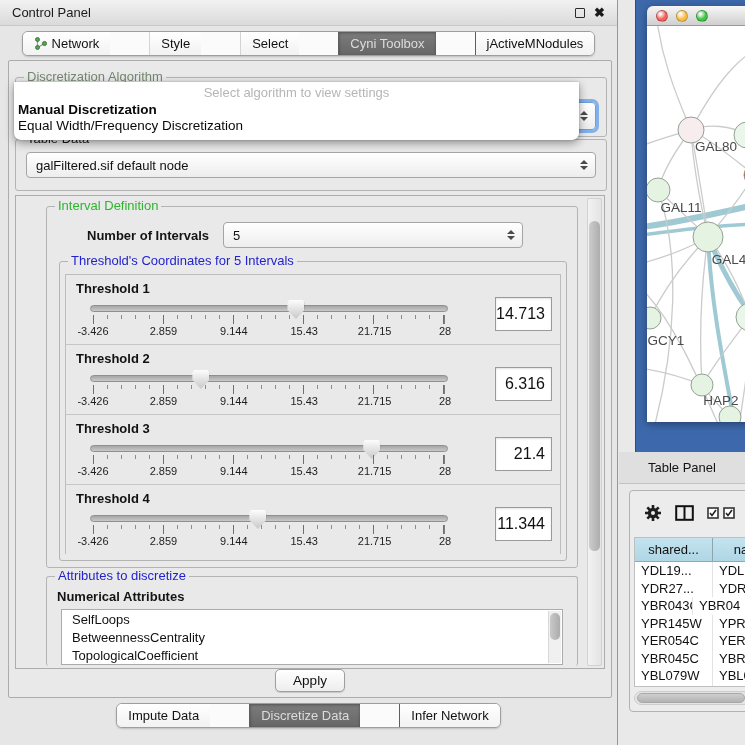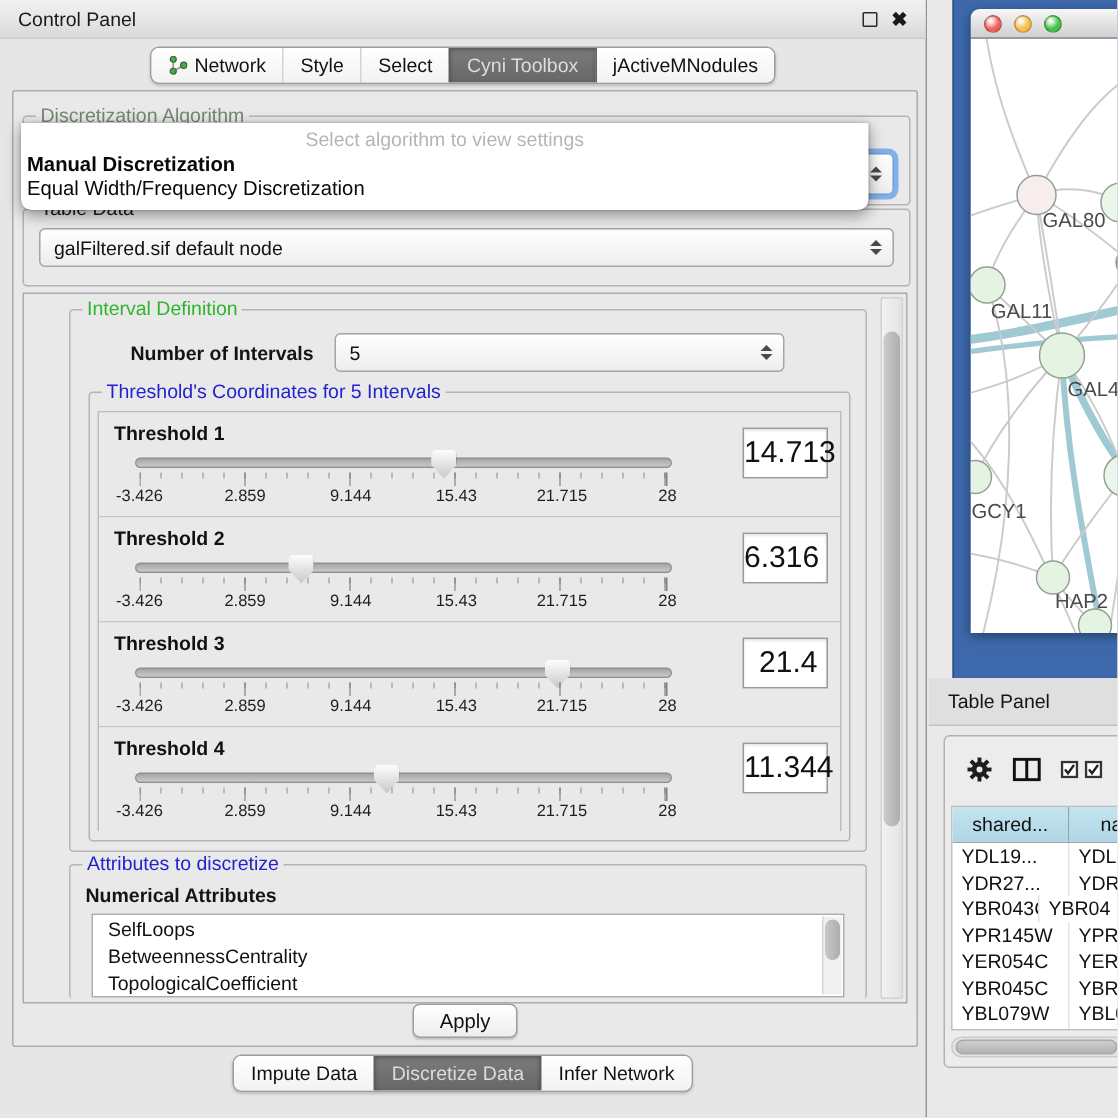--- a/index.html
+++ b/index.html
@@ -10,21 +10,21 @@
   #control-panel { position:absolute; left:0; top:0; width:618px; height:745px; background:#E6E6E6; border-right:1px solid #97979B; }
   .cp-titlebar { height:26px; background:linear-gradient(#F2F2F2,#DADADA); border-bottom:1px solid #C9C9C9; display:flex; align-items:center; padding:0 12px; }
   .cp-title { font-size:13px; color:#1A1A1A; }
   .cp-tb-icons { margin-left:auto; display:flex; align-items:center; gap:9px; }
   .float-icon { width:10px; height:10px; border:1.6px solid #2B2B2B; border-radius:1px; display:inline-block; }
   .close-icon { font-size:13px; font-weight:bold; color:#1A1A1A; line-height:10px; }
 
   .cp-tabs { position:absolute; top:31px; left:0; right:0; display:flex; justify-content:center; }
   .tab-group { display:flex; border:1px solid #9E9EA2; border-radius:6px; overflow:hidden; background:#FBFBFB; box-shadow:0 1px 2px rgba(0,0,0,.18); }
   .tab { padding:4px 11px; font-size:13px; background:linear-gradient(#FFFFFF,#F2F2F2); display:flex; align-items:center; gap:5px; white-space:nowrap; cursor:default; }
-  .tab + .tab { border-left:1px solid #D4D4D4; }
+  .tab + .tab { border-left:1px solid #D4D4D4;margin-left:39px; }
   .tab.selected { background:linear-gradient(#7C7C7C,#676767); color:#DCDCDC; border-left:1px solid #5E5E5E; box-shadow:inset 0 1px 3px rgba(0,0,0,.35); }
   .tab.selected + .tab { border-left:1px solid #5E5E5E; }
 
   .cp-outer { position:absolute; left:8px; top:60px; width:604px; height:638px; border:1px solid #ACACAC; border-radius:2px; background:#E9E9E9; }
 
   
   .group { position:absolute; border:1px solid #B4B4B4; border-radius:3px; }
   .group-title { position:absolute; top:-8px; left:8px; background:#E9E9E9; padding:0 3px; font-size:13px; line-height:14px; white-space:nowrap; }
   .t-green  { color:#2DB52D;text-align:center; }
   .t-blue   { color:#2323CE; }
@@ -62,22 +62,22 @@
   .handle { position:absolute; top:-6px; width:17px; height:19px; background:linear-gradient(#FDFDFD,#C8C8C8);
             clip-path:polygon(0 14%, 10% 0, 90% 0, 100% 14%, 100% 52%, 50% 100%, 0 52%);
             filter:drop-shadow(0 1px 1px rgba(0,0,0,.45)); }
   .ticks { position:relative; height:9px; margin:3px 3px 0 3px; border-right:1px solid #7E7E7E; }
   .ticks::before { content:""; position:absolute; left:0; top:0; width:100%; height:4px;
                    background-image:linear-gradient(90deg,#8B8B8B 1px,transparent 1px); background-size:calc((100% - 1px)/25) 100%; }
   .ticks::after  { content:""; position:absolute; left:0; top:0; width:100%; height:9px;
                    background-image:linear-gradient(90deg,#6F6F6F 1px,transparent 1px); background-size:calc((100% - 1px)/5) 100%; }
   .tick-labels { position:relative; height:13px; margin:1px 3px 0 3px; }
   .tick-labels span { position:absolute; transform:translateX(-50%); font-size:11px; color:#1E1E1E; white-space:nowrap; }
-  .valbox { position:absolute; right:8px; top:10px; width:57px; height:34px; background:#FFFFFF; border:1px solid #9A9A9A;
-            font-size:20px; text-align:right; line-height:32px; padding-right:6px; box-shadow:inset 0 1px 2px rgba(0,0,0,.12); }
+  .valbox { position:absolute; right:8px; top:22px; width:57px; height:34px; background:#FFFFFF; border:1px solid #9A9A9A;
+            font-size:16px; text-align:right; line-height:32px; padding-right:6px; box-shadow:inset 0 1px 2px rgba(0,0,0,.12); }
 
   
   .listbox { position:absolute; background:#FFFFFF; border:1px solid #ABABAB; overflow:hidden; }
   .list-item { font-size:13px; line-height:17px; padding:1px 0 0 10px; white-space:nowrap; }
   .list-scroll { position:absolute; right:1px; top:1px; bottom:1px; width:13px; background:#F0F0F0; border-left:1px solid #D8D8D8; }
   .list-thumb { position:absolute; left:1px; right:1px; top:2px; height:27px; border-radius:6px; background:linear-gradient(to right,#C9C9C9,#ACACAC); }
 
   .apply-row { position:absolute; bottom:5px; left:0; right:0; text-align:center; }
   .mac-btn { display:inline-block; background:linear-gradient(#FFFFFF,#EDEDED); border:1px solid #9E9E9E; border-radius:5px;
              font-size:13.5px; padding:3px 17px; box-shadow:0 1px 1px rgba(0,0,0,.15); }
@@ -85,21 +85,21 @@
   .cp-bottom-tabs { position:absolute; bottom:17px; left:0; right:0; display:flex; justify-content:center; }
 
   
   #right-region { position:absolute; left:619px; top:0; width:126px; height:745px; background:#E9E9E9; overflow:hidden; }
   .blue-area { position:absolute; left:16px; top:0; width:126px; height:452px; background:#3D69AC; border-left:1px solid #2E4E80; }
   .net-window { position:absolute; left:11px; top:6px; width:130px; height:416px; border-radius:6px 6px 0 0; overflow:hidden; box-shadow:0 2px 8px rgba(0,0,0,.4); }
   .net-titlebar { height:20px; background:linear-gradient(#F7F7F7,#CFCFCF); border-bottom:1px solid #9B9B9B; display:flex; align-items:center; gap:8px; padding-left:9px; }
   .tl-dot { width:12px; height:12px; border-radius:50%; }
   .net-canvas { height:396px; background:#FFFFFF; }
 
-  .tp-bar { position:absolute; left:0; top:452px; width:126px; height:32px; background:#DFDFDF; border-bottom:1px solid #C2C2C2; line-height:31px; padding-left:13px; font-size:13px; color:#141414; }
+  .tp-bar { position:absolute; left:0; top:452px; width:126px; height:32px; background:#DFDFDF; border-bottom:1px solid #C2C2C2; line-height:31px; padding-left:29px; font-size:13px; color:#141414; }
   .tp-box { position:absolute; left:10px; top:490px; width:125px; height:222px; background:#ECECEC; border:1px solid #B2B2B2; border-radius:4px; overflow:hidden; }
   .tp-toolbar { position:absolute; left:0; top:0; right:0; height:44px; display:flex; align-items:center; gap:13px; padding-left:14px; }
   .tp-table { position:absolute; left:4px; right:-40px; top:46px; bottom:24px; background:#FFFFFF; border:1px solid #BFBFBF; overflow:hidden; }
   .tp-header { display:flex; height:24px; border-bottom:1px solid #9AA6AC; }
   .tp-hcell { background:linear-gradient(#C4E3EF,#AFD6E5); border-right:1px solid #90A4AE; font-size:13px; text-align:center; line-height:23px; overflow:hidden; white-space:nowrap; }
   .tp-row { display:flex; height:17.5px; }
   .tp-cell { font-size:13px; line-height:17px; padding-left:6px; overflow:hidden; white-space:nowrap; }
   .tp-hscroll { position:absolute; left:4px; right:2px; bottom:6px; height:14px; background:#E4E4E4; border:1px solid #CCCCCC; border-radius:7px; }
   .tp-hthumb { position:absolute; left:2px; top:1px; bottom:1px; width:94%; border-radius:6px; background:linear-gradient(#CFCFCF,#B2B2B2); border:1px solid #A8A8A8; }
 </style>

